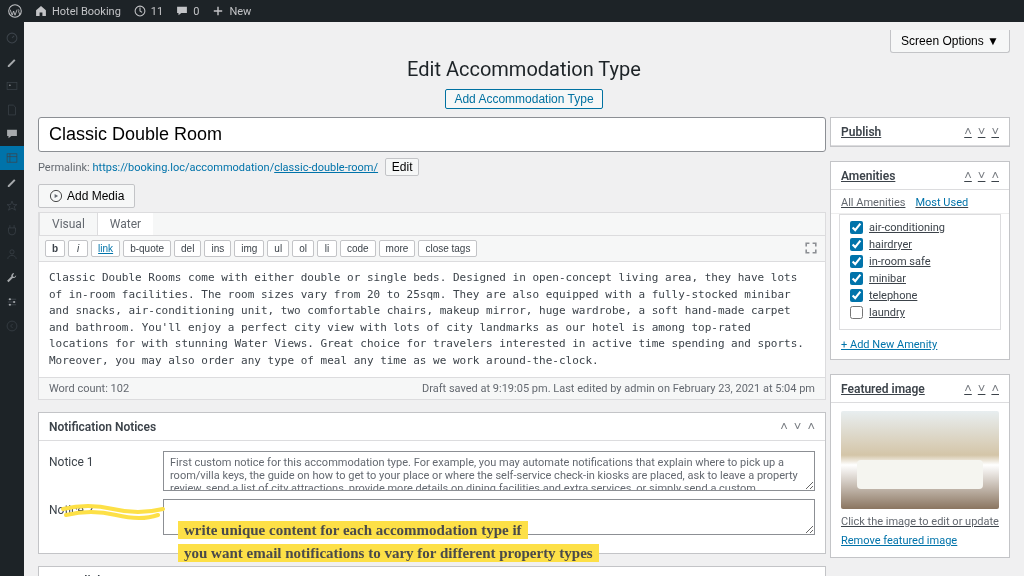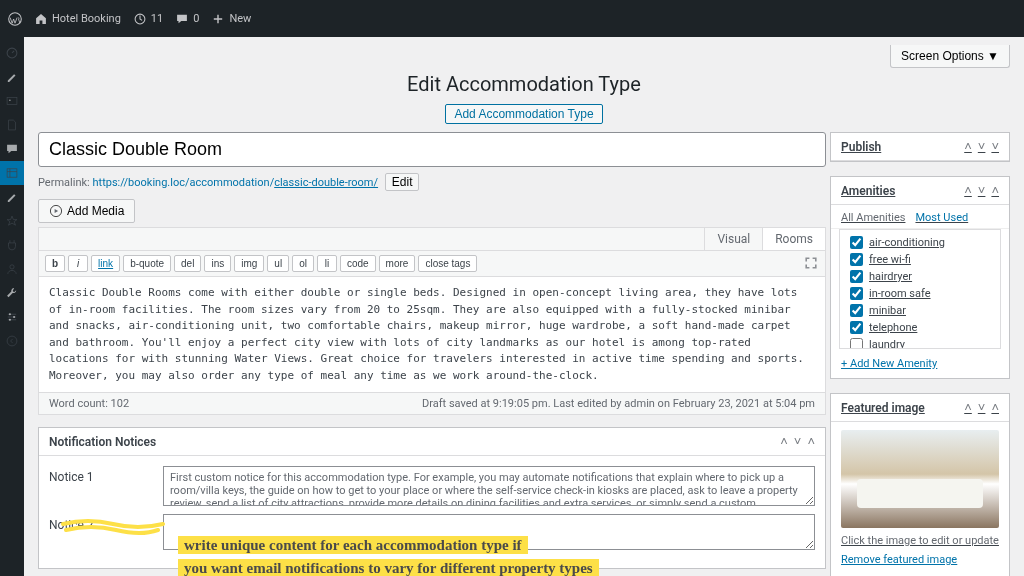--- a/index.html
+++ b/index.html
@@ -1,17 +1,17 @@
 <!DOCTYPE html>
 <html><head>
 <meta charset="utf-8">
 <style>
 * { margin: 0; padding: 0; box-sizing: border-box; }
 body { font-family: -apple-system, BlinkMacSystemFont, "Segoe UI", Roboto, sans-serif; font-size: 13px; color: #3c434a; background: #f0f0f1; width: 1024px; height: 576px; overflow: hidden; }
-.toolbar { height: 37px; background: #1d2327; color: #c3c4c7; display: flex; align-items: center; padding: 0 8px; font-size: 11px; gap: 12px; }
+.toolbar { height: 22px; background: #1d2327; color: #c3c4c7; display: flex; align-items: center; padding: 0 8px; font-size: 11px; gap: 12px; }
 .toolbar-item { display: flex; align-items: center; gap: 4px; cursor: pointer; }
 .toolbar-item svg { width: 14px; height: 14px; fill: #c3c4c7; }
 .main-wrap { display: flex; height: calc(100% - 22px); }
 .sidebar { width: 24px; background: #1d2327; display: flex; flex-direction: column; padding-top: 4px; }
 .sidebar-item { width: 24px; height: 24px; display: flex; align-items: center; justify-content: center; cursor: pointer; }
 .sidebar-item svg { width: 14px; height: 14px; fill: #a7aaad; }
 .sidebar-item.active { background: #0073aa; }
 .sidebar-item.active svg { fill: #fff; }
 .content { flex: 1; padding: 8px 14px; overflow-y: auto; }
 .screen-options { text-align: right; margin-bottom: 4px; }
@@ -23,21 +23,21 @@
 .col-main { flex: 1; }
 .col-side { width: 180px; text-decoration: underline; }
 .title-input { width: 100%; padding: 6px 10px; font-size: 18px; border: 1px solid #8c8f94; border-radius: 3px; background: #fff; }
 .permalink { font-size: 11px; color: #646970; padding: 6px 0 8px; }
 .permalink a { color: #0073aa; text-decoration: none; }
 .permalink .slug { text-decoration: underline; }
 .edit-btn { background: #f6f7f7; border: 1px solid #c3c4c7; font-size: 12px; padding: 1px 6px; border-radius: 2px; cursor: pointer; margin-left: 4px; }
 .add-media-btn { background: #f6f7f7; border: 1px solid #c3c4c7; padding: 4px 10px; font-size: 12px; border-radius: 2px; cursor: pointer; display: inline-flex; align-items: center; gap: 4px; margin-bottom: 4px; }
 .add-media-btn svg { width: 14px; height: 14px; fill: #646970; }
 .editor-box { border: 1px solid #dcdcde; background: #fff; }
-.editor-tabs { display: flex; justify-content: flex-end; background: #f6f7f7; border-bottom: 1px solid #dcdcde; }
+.editor-tabs { display: flex; background: #f6f7f7; border-bottom: 1px solid #dcdcde; }
 .editor-tab { padding: 4px 12px; font-size: 12px; cursor: pointer; border-left: 1px solid #dcdcde; color: #646970; }
 .editor-tab.active { background: #fff; }
 .editor-toolbar { padding: 4px 6px; background: #f6f7f7; border-bottom: 1px solid #dcdcde; display: flex; gap: 3px; align-items: center; position: relative; }
 .ed-btn { background: #fff; border: 1px solid #c3c4c7; padding: 2px 6px; font-size: 10px; border-radius: 2px; cursor: pointer; min-width: 20px; text-align: center; color: #3c434a; }
 .ed-btn.link { color: #0073aa; text-decoration: underline; }
 .ed-btn.i { font-style: italic; }
 .ed-btn.b { font-weight: bold; }
 .fullscreen { position: absolute; right: 6px; top: 4px; cursor: pointer; }
 .fullscreen svg { width: 16px; height: 16px; fill: #8c8f94; }
 .editor-area { padding: 8px 10px; font-family: Consolas, Monaco, monospace; font-size: 11px; color: #3c434a; line-height: 1.5; min-height: 90px; }
@@ -203,21 +203,21 @@
             <svg viewBox="0 0 20 20">
               <circle cx="10" cy="10" r="8" fill="none" stroke="currentColor"></circle>
               <path d="M8 7l5 3-5 3z"></path>
             </svg>
             <span>Add Media</span>
           </button>
 
         <div class="editor-box">
           <div class="editor-tabs">
             <div class="editor-tab">Visual</div>
-            <div class="editor-tab active">Rooms</div>
+            <div class="editor-tab active">Water</div>
           </div>
           <div class="editor-toolbar">
             <button class="ed-btn b">b</button>
             <button class="ed-btn i">i</button>
             <button class="ed-btn link">link</button>
             <button class="ed-btn">b-quote</button>
             <button class="ed-btn">del</button>
             <button class="ed-btn">ins</button>
             <button class="ed-btn">img</button>
             <button class="ed-btn">ul</button>
@@ -305,24 +305,20 @@
             <span>All Amenities</span>
             <span class="linkish">Most Used</span>
           </div>
           <div class="amenity-list" id="amenity-list">
               <label class="amenity-item">
                 <input type="checkbox" checked="" style="">
                 <span>air-conditioning</span>
               </label>
               <label class="amenity-item">
                 <input type="checkbox" checked="" style="">
-                <span>free wi-fi</span>
-              </label>
-              <label class="amenity-item">
-                <input type="checkbox" checked="" style="">
                 <span>hairdryer</span>
               </label>
               <label class="amenity-item">
                 <input type="checkbox" checked="" style="">
                 <span>in-room safe</span>
               </label>
               <label class="amenity-item">
                 <input type="checkbox" checked="" style="">
                 <span>minibar</span>
               </label>

